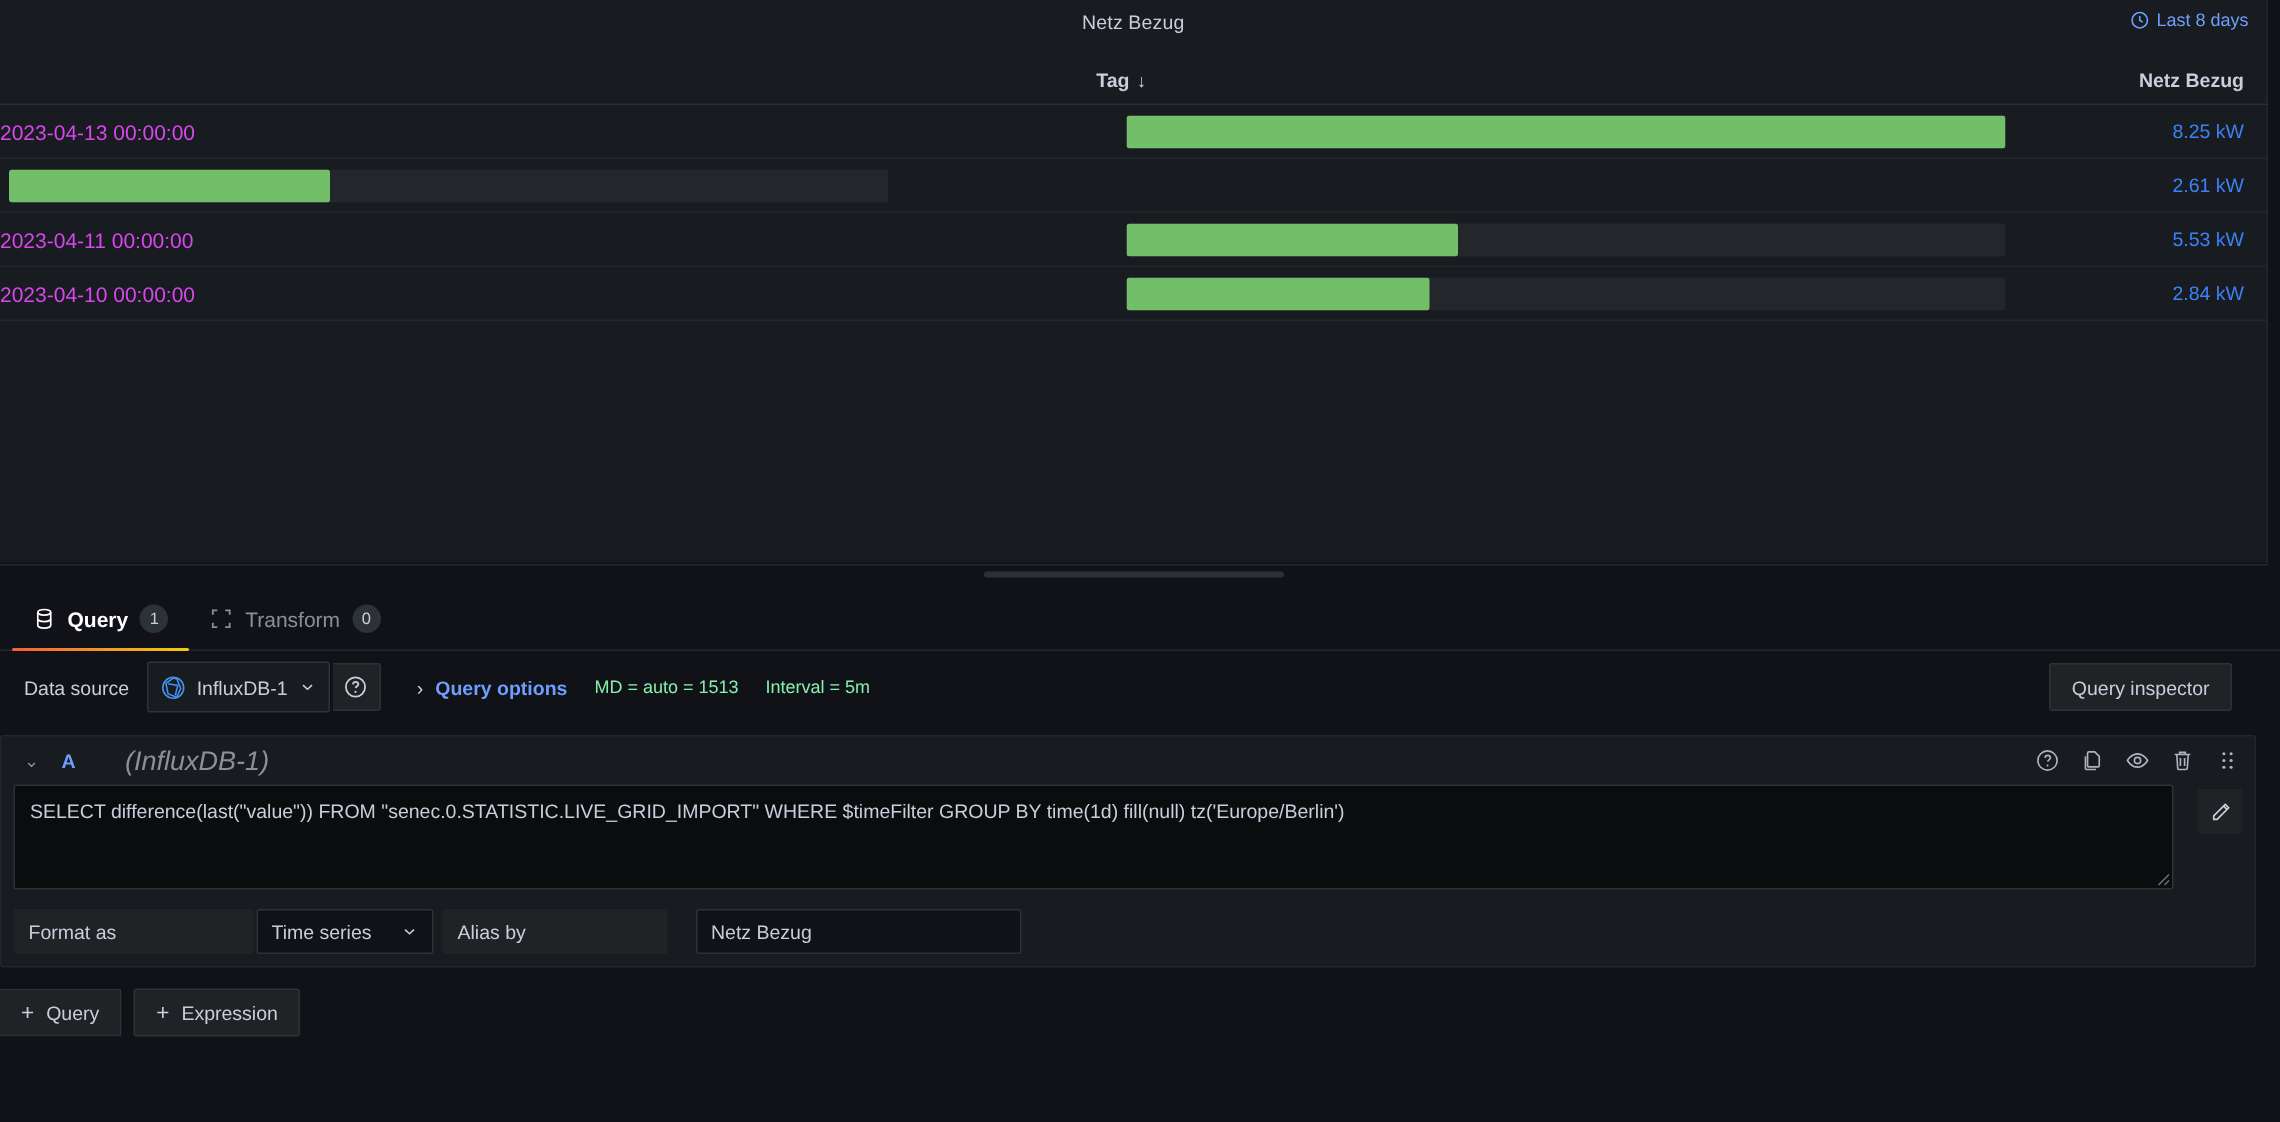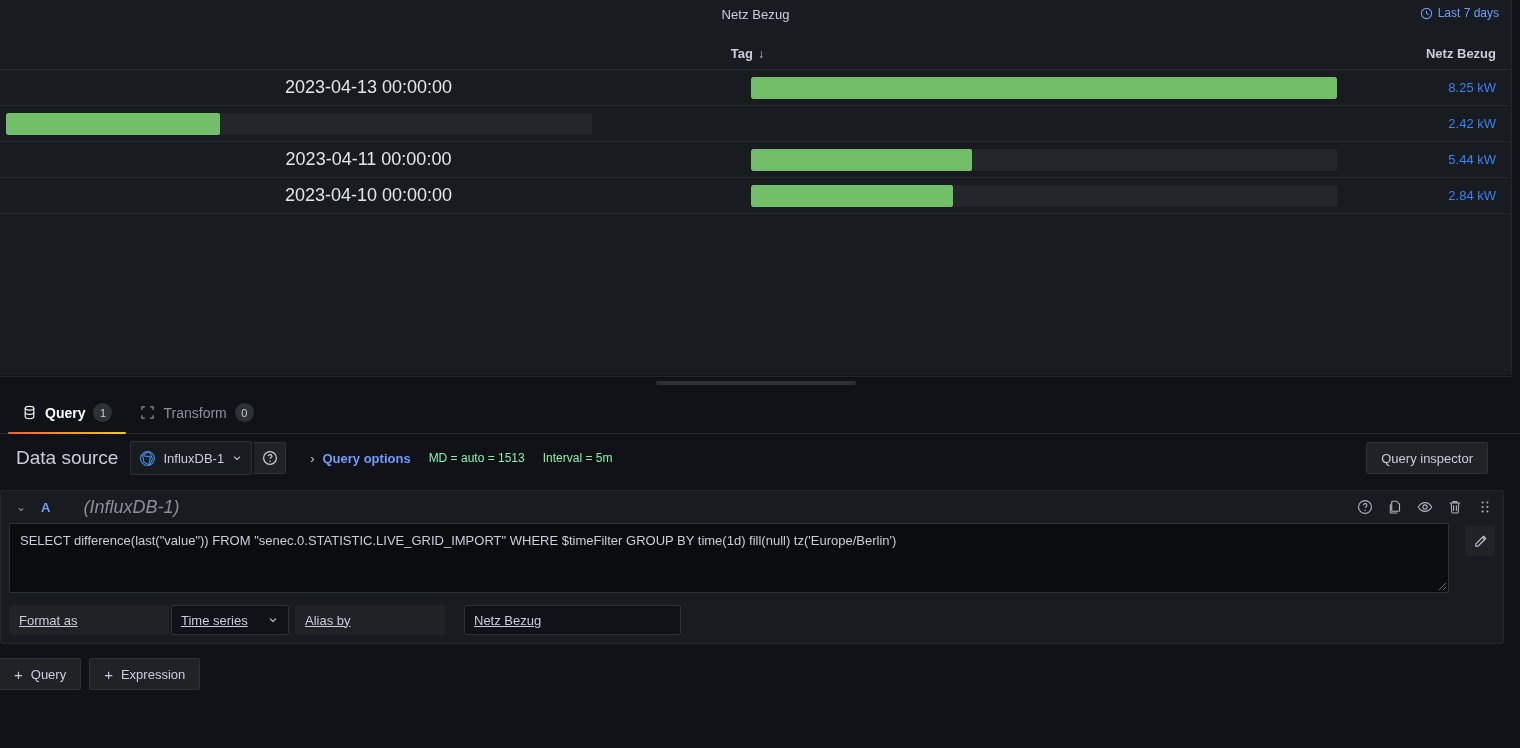--- a/index.html
+++ b/index.html
@@ -45,22 +45,22 @@
   }
   .th.tag { width: 745px; justify-content: flex-end; padding-right: 8px; gap: 5px; cursor: pointer; margin-left: 27px; }
   .th.val { flex: 1; justify-content: flex-end; padding-right: 16px; cursor: pointer; }
   .sort-arrow { font-size: 12px; line-height: 1; }
 
   .trow {
     height: 36px; display: flex; align-items: center;
     border-bottom: 1px solid #23262b;
   }
   .cell-tag {
-    width: 745px; text-align: center; padding-right: 8px;
-    font-size: 18px; color: #e5e5e5; white-space: nowrap;
+    width: 745px; text-align: left; padding-right: 8px;
+    font-size: 14px; color: #d946ef; white-space: nowrap;
   }
   .cell-gauge {
     width: 600px; padding: 0 8px 0 6px; display: flex; align-items: center;
   }
   .gauge-track {
     position: relative; width: 100%; height: 22px;
     background: #23262b; border-radius: 2px; overflow: hidden;
   }
   .gauge-fill {
     position: absolute; left: 0; top: 0; height: 22px;
@@ -110,21 +110,21 @@
     background: #2c3235; color: #ccccdc;
     font-size: 11px; font-weight: normal;
     display: flex; align-items: center; justify-content: center;
   }
 
   
   #ds-row {
     height: 48px; display: flex; align-items: center; gap: 0;
     padding: 0 16px; position: relative;
   }
-  #ds-label { font-size: 19px; color: #ccccdc; margin-right: 12px; }
+  #ds-label { font-size: 13px; color: #ccccdc; margin-right: 12px; }
   #ds-picker {
     height: 32px; min-width: 118px; background: #181b1f;
     border: 1px solid #2c3235; border-radius: 2px;
     display: flex; align-items: center; gap: 7px; padding: 16px 8px;
     font-size: 13px; color: #ccccdc; cursor: pointer;
   }
   #ds-help {
     width: 32px; height: 32px; margin-left: 2px; background: #202226;
     border: 1px solid #2c3235; border-left: none; border-radius: 0 2px 2px 0;
     display: flex; align-items: center; justify-content: center; cursor: pointer;
@@ -175,21 +175,21 @@
     width: 10px; height: 10px; pointer-events: none;
   }
   #sql-edit-btn {
     position: absolute; right: 0px; top: 3px;
     width: 30px; height: 30px; background: #202226;
     border-radius: 2px; display: flex; align-items: center; justify-content: center;
     cursor: pointer;
   }
 
   
-  #fmt-row { display: flex; align-items: flex-start; padding: 8px; gap: 0; text-decoration: underline; }
+  #fmt-row { display: flex; align-items: flex-start; padding: 8px; gap: 0; }
   .inline-label {
     height: 30px; background: #202226; display: flex; align-items: center;
     padding: 0 10px; font-size: 13px; color: #ccccdc; border-radius: 2px 0 0 2px;
   }
   #fmt-label { width: 160px; border-radius: 2px; }
   #fmt-select {
     height: 30px; width: 118px; margin-left: 2px; background: #111217;
     border: 1px solid #2c3235; border-radius: 2px;
     display: flex; align-items: center; justify-content: space-between;
     padding: 0 9px; font-size: 13px; color: #ccccdc; cursor: pointer;
@@ -218,21 +218,21 @@
 
 <div id="panel">
 
   <div id="panel-header">
     <span id="panel-title">Netz Bezug</span>
     <div id="time-range">
       <svg width="13" height="13" viewBox="0 0 16 16" fill="none" stroke="#6e9fff" stroke-width="1.3">
         <circle cx="8" cy="8" r="6.3"></circle>
           <path d="M8 4.5V8l2.4 1.6"></path>
       </svg>
-      <span>Last 7 days</span>
+      <span>Last 8 days</span>
     </div>
   </div>
 
   <div id="table">
     <div class="thead">
       <div class="th tag">
         <span>Tag</span>
         <span class="sort-arrow">↓</span>
       </div>
       <div class="th val">
@@ -248,30 +248,30 @@
             </div>
           </div>
           <div class="cell-val">8.25 kW</div>
         </div>
         <div class="trow">
           <div class="cell-gauge">
             <div class="gauge-track">
               <div class="gauge-fill" style="width: 36.5%; background: rgb(115, 191, 105);"></div>
             </div>
           </div>
-          <div class="cell-val">2.42 kW</div>
+          <div class="cell-val">2.61 kW</div>
         </div>
         <div class="trow">
           <div class="cell-tag">2023-04-11 00:00:00</div>
           <div class="cell-gauge">
             <div class="gauge-track">
               <div class="gauge-fill" style="width: 37.7%; background: rgb(115, 191, 105);"></div>
             </div>
           </div>
-          <div class="cell-val">5.44 kW</div>
+          <div class="cell-val">5.53 kW</div>
         </div>
         <div class="trow">
           <div class="cell-tag">2023-04-10 00:00:00</div>
           <div class="cell-gauge">
             <div class="gauge-track">
               <div class="gauge-fill" style="width: 34.4%; background: rgb(115, 191, 105);"></div>
             </div>
           </div>
           <div class="cell-val">2.84 kW</div>
         </div>

